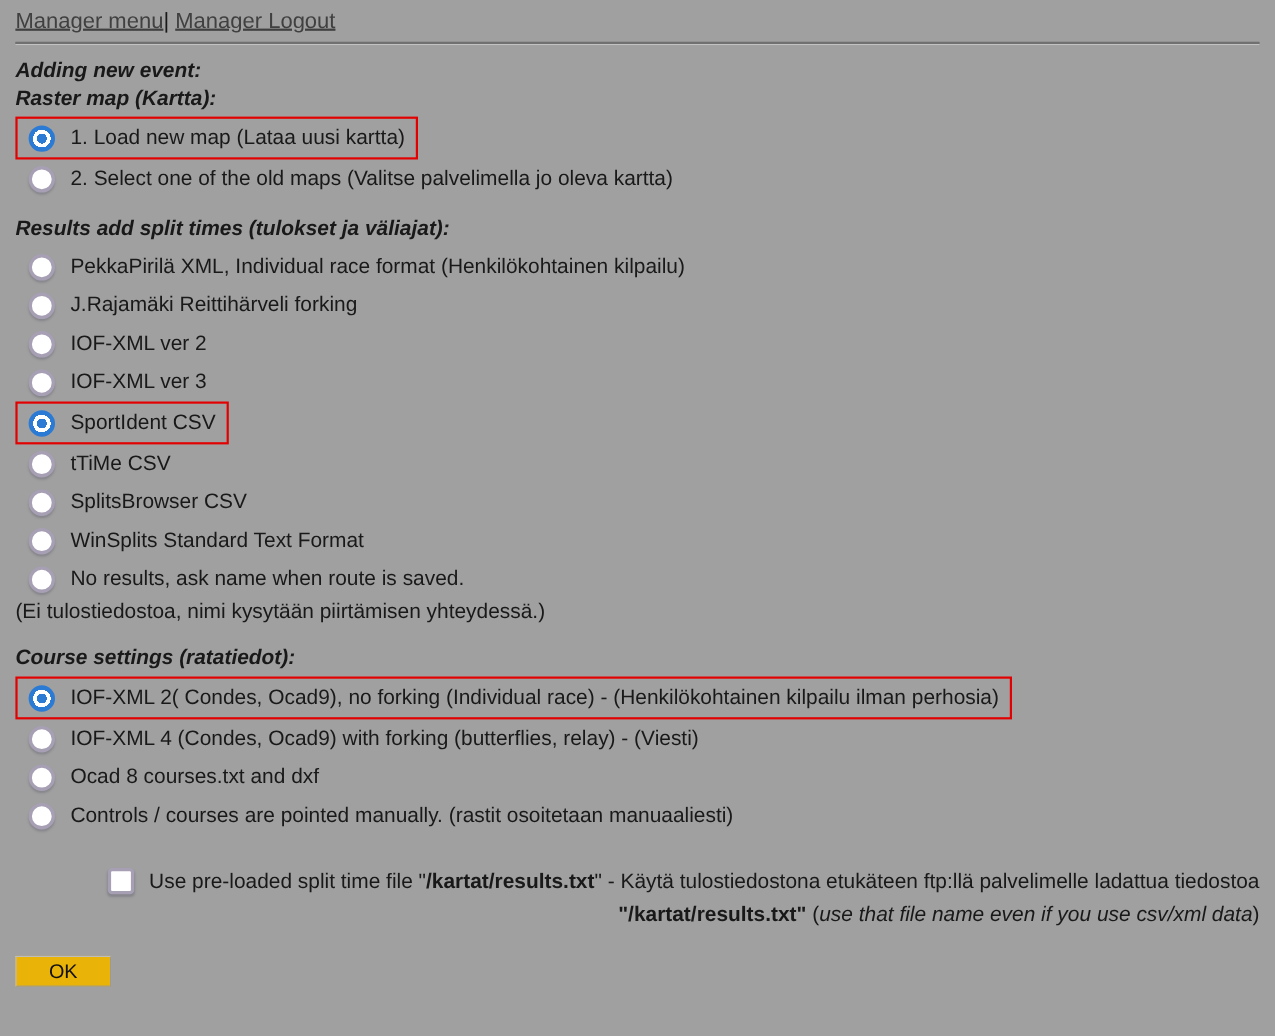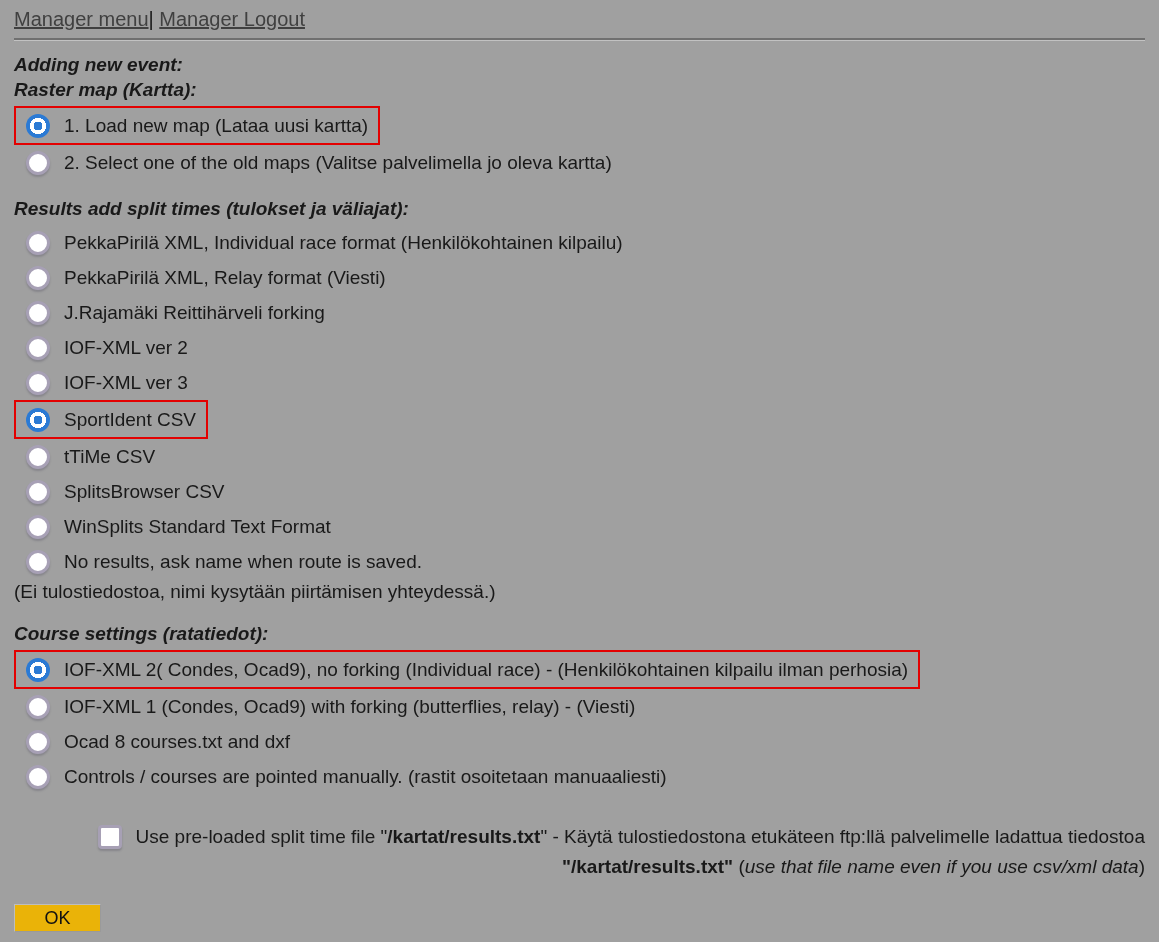--- a/index.html
+++ b/index.html
@@ -128,24 +128,20 @@
 <div class="heading">Results add split times (tulokset ja väliajat):</div>
 <div class="gap-sm"></div>
 
 <div>
     <div class="opt-row">
       <span class="radio"></span>
       <span class="opt-label">PekkaPirilä XML, Individual race format (Henkilökohtainen kilpailu)</span>
     </div>
     <div class="opt-row">
       <span class="radio"></span>
-      <span class="opt-label">PekkaPirilä XML, Relay format (Viesti)</span>
-    </div>
-    <div class="opt-row">
-      <span class="radio"></span>
       <span class="opt-label">J.Rajamäki Reittihärveli forking</span>
     </div>
     <div class="opt-row">
       <span class="radio"></span>
       <span class="opt-label">IOF-XML ver 2</span>
     </div>
     <div class="opt-row">
       <span class="radio"></span>
       <span class="opt-label">IOF-XML ver 3</span>
     </div>
@@ -177,21 +173,21 @@
 <div class="heading">Course settings (ratatiedot):</div>
 <div class="gap-sm"></div>
 
 <div>
     <div class="opt-row boxed">
       <span class="radio checked"></span>
       <span class="opt-label">IOF-XML 2( Condes, Ocad9), no forking (Individual race) - (Henkilökohtainen kilpailu ilman perhosia)</span>
     </div>
     <div class="opt-row">
       <span class="radio"></span>
-      <span class="opt-label">IOF-XML 1 (Condes, Ocad9) with forking (butterflies, relay) - (Viesti)</span>
+      <span class="opt-label">IOF-XML 4 (Condes, Ocad9) with forking (butterflies, relay) - (Viesti)</span>
     </div>
     <div class="opt-row">
       <span class="radio"></span>
       <span class="opt-label">Ocad 8 courses.txt and dxf</span>
     </div>
     <div class="opt-row">
       <span class="radio"></span>
       <span class="opt-label">Controls / courses are pointed manually. (rastit osoitetaan manuaaliesti)</span>
     </div>
   </div>

